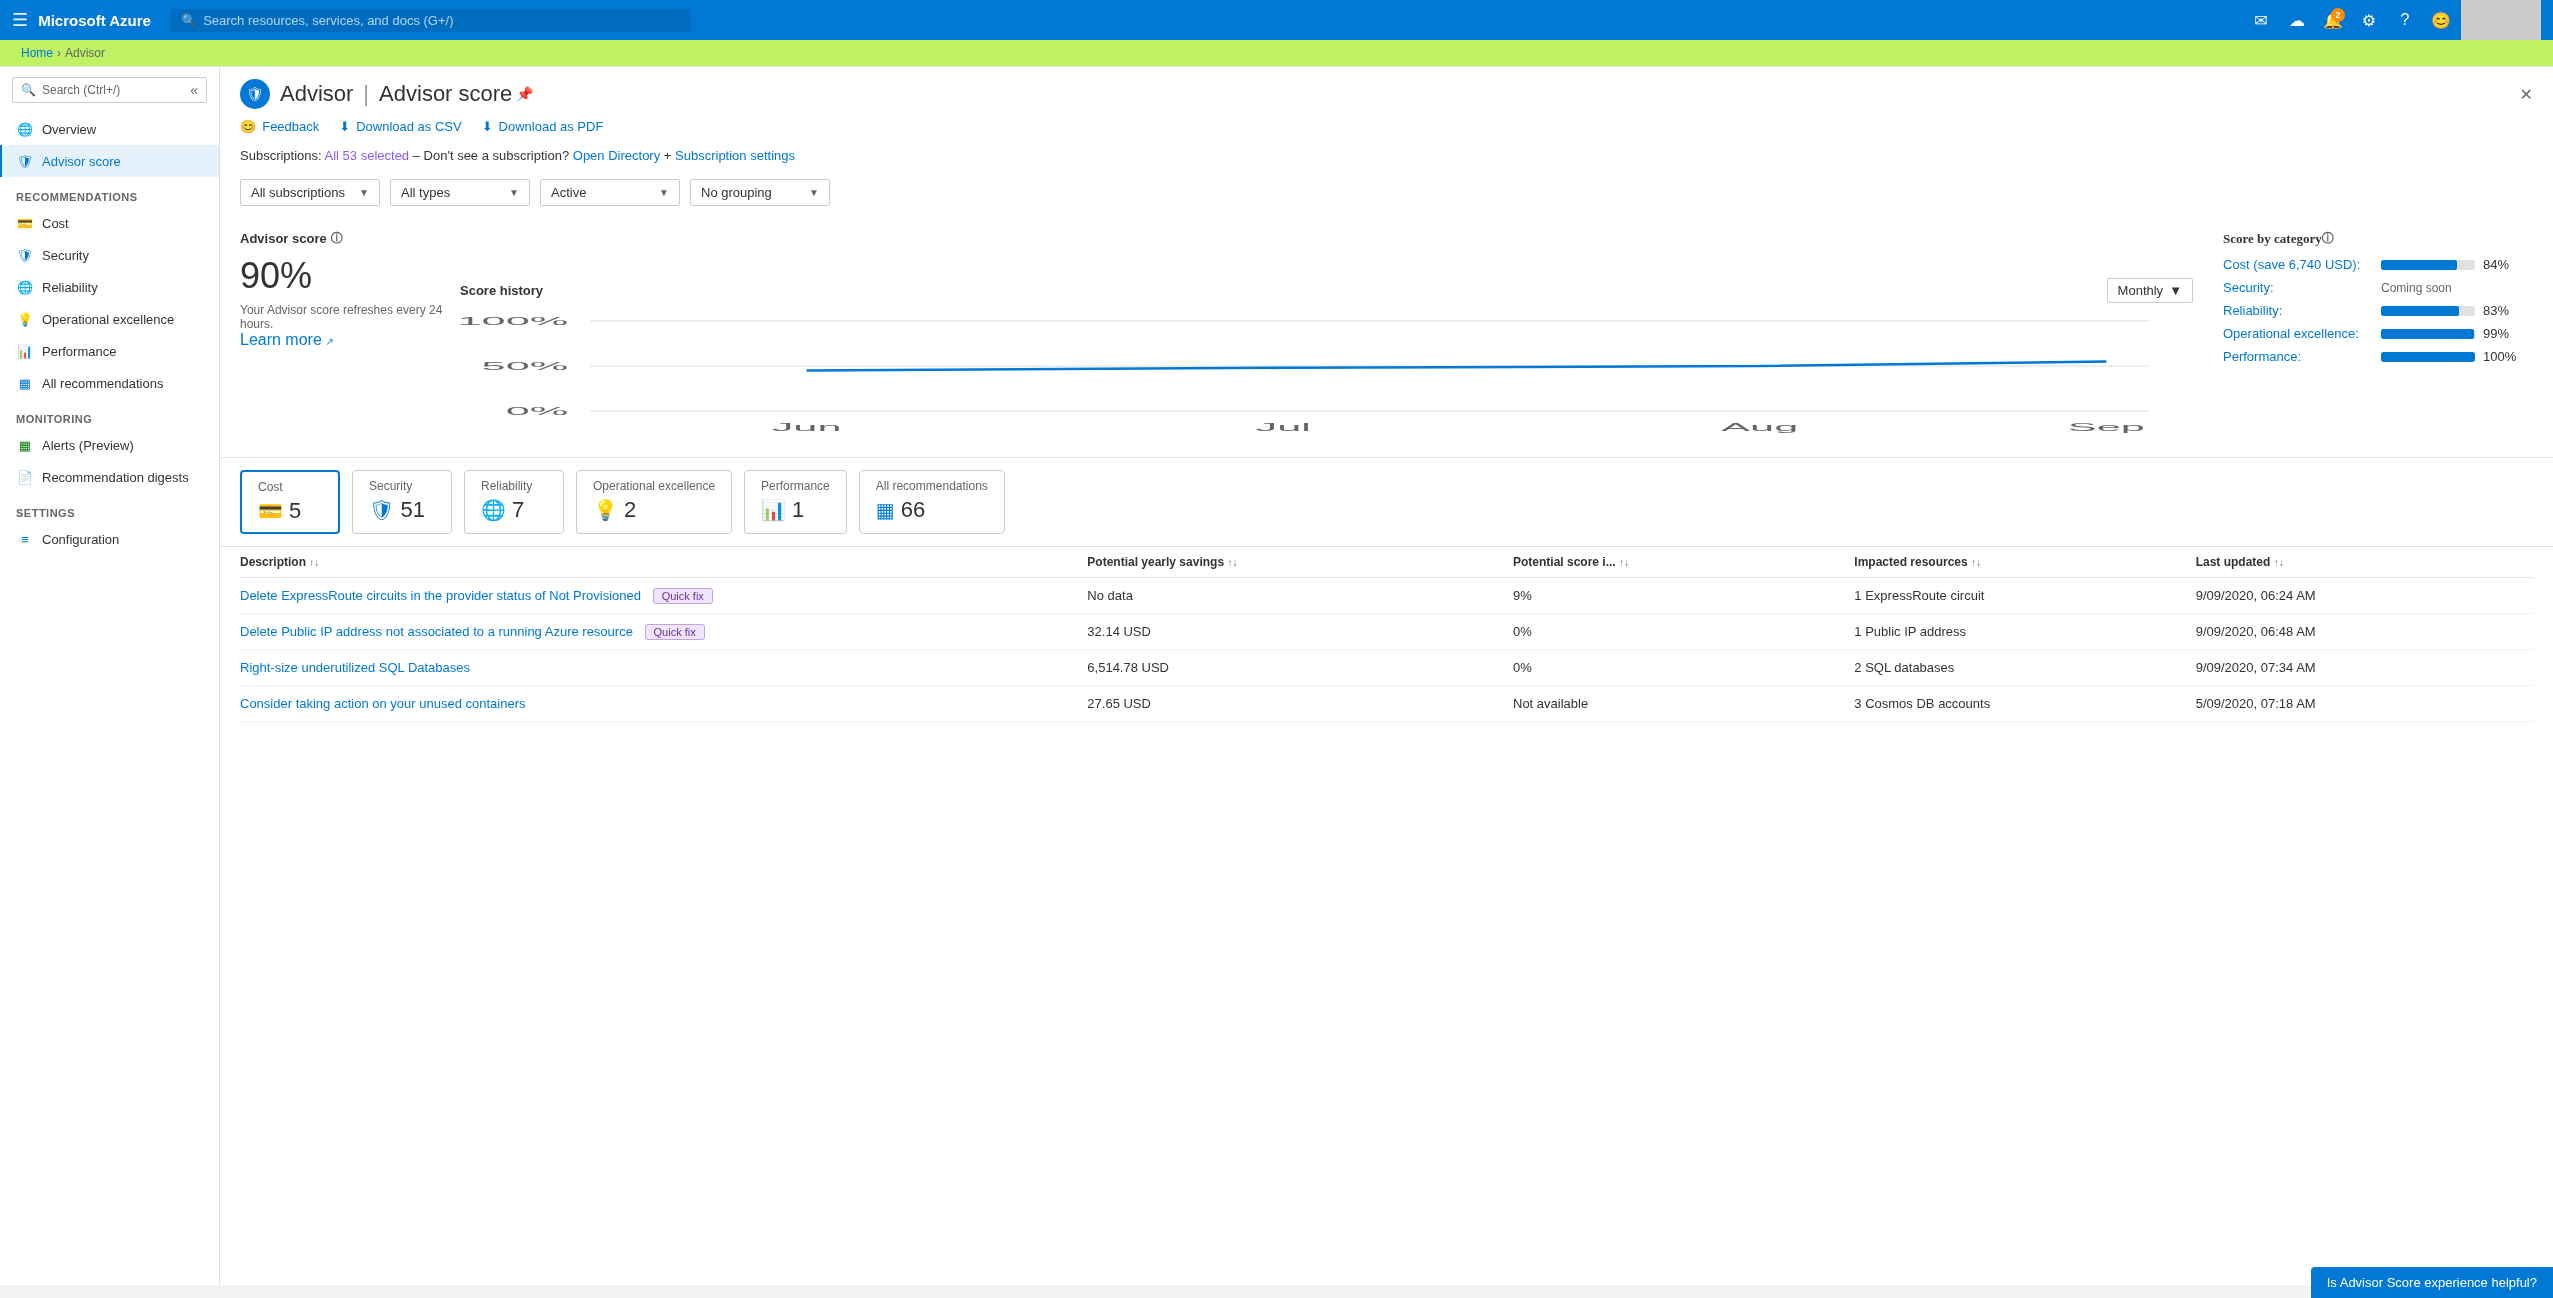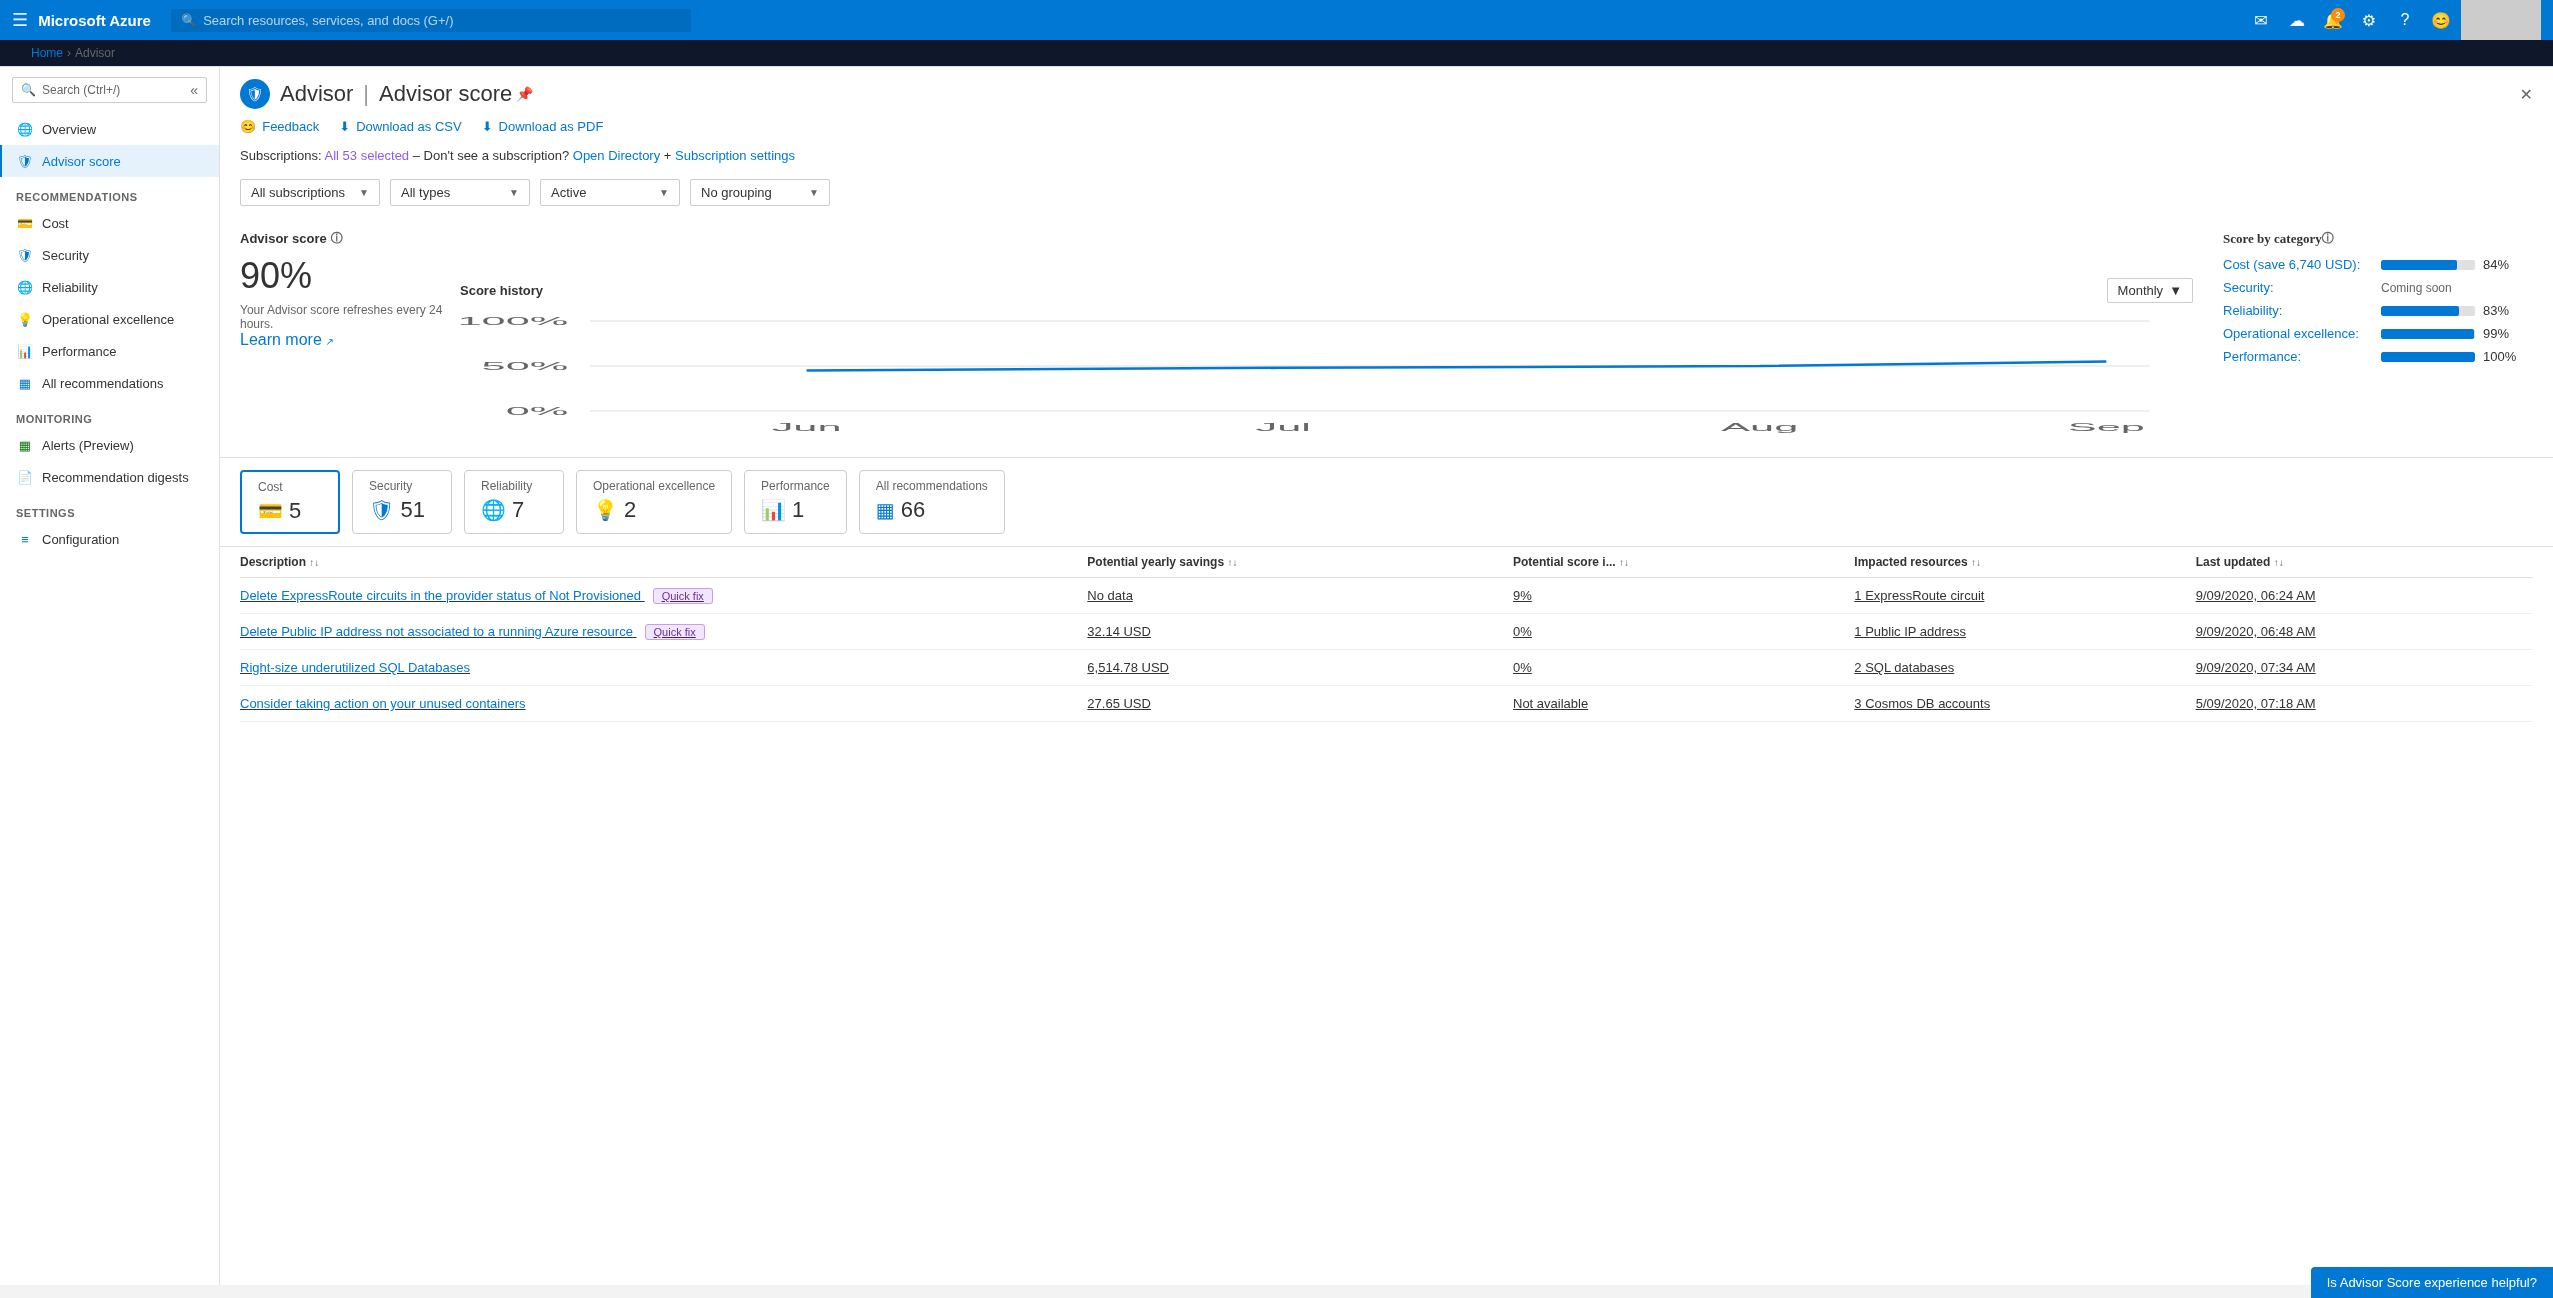--- a/index.html
+++ b/index.html
@@ -11,21 +11,21 @@
     .topbar-brand { font-size: 15px; font-weight: 600; margin-right: 10px; white-space: nowrap; }
     .topbar-search { flex: 1; display: flex; align-items: center; background: #006cbf; border-radius: 2px; padding: 4px 10px; gap: 6px; max-width: 520px; }
     .topbar-search input { background: transparent; border: none; outline: none; color: white; font-size: 13px; width: 100%; }
     .topbar-search input::placeholder { color: rgba(255,255,255,0.7); }
     .topbar-icons { display: flex; align-items: center; gap: 4px; margin-left: auto; }
     .topbar-icon { width: 32px; height: 32px; display: flex; align-items: center; justify-content: center; cursor: pointer; color: white; font-size: 16px; border-radius: 2px; position: relative; }
     .badge { position: absolute; top: 4px; right: 4px; background: #ff8c00; border-radius: 50%; width: 14px; height: 14px; font-size: 9px; display: flex; align-items: center; justify-content: center; font-weight: bold; }
     .topbar-avatar { width: 80px; height: 40px; background: #ccc; display: flex; align-items: center; justify-content: center; }
 
     
-    .breadcrumb { padding: 6px 31px; font-size: 12px; color: #0078d4; display: flex; align-items: center; gap: 4px; background: #0f172a; border-bottom: 1px solid #e0e0e0; }
+    .breadcrumb { padding: 6px 21px; font-size: 12px; color: #0078d4; display: flex; align-items: center; gap: 4px; background: #bef264; border-bottom: 1px solid #e0e0e0; }
     .breadcrumb-sep { color: #666; }
 
     
     .main-layout { display: flex; height: calc(100vh - 80px); background: white; }
 
     
     .sidebar { width: 220px; min-width: 220px; background: white; border-right: 1px solid #e0e0e0; display: flex; flex-direction: column; overflow-y: auto; padding-bottom: 20px; }
     .sidebar-search { padding: 10px 12px; }
     .sidebar-search-box { display: flex; align-items: center; border: 1px solid #ccc; border-radius: 2px; padding: 4px 8px; gap: 6px; font-size: 12px; color: #666; cursor: text; }
     .sidebar-collapse { margin-left: auto; cursor: pointer; font-size: 14px; color: #666; }
@@ -101,21 +101,21 @@
 
     
     .table-container { padding: 0 20px; }
     .table-header { display: flex; align-items: center; padding: 8px 0; border-bottom: 1px solid #e0e0e0; font-size: 12px; font-weight: 600; color: #333; gap: 4px; }
     .col-desc { flex: 3; }
     .col-savings { flex: 1.5; }
     .col-score { flex: 1.2; }
     .col-resources { flex: 1.2; }
     .col-updated { flex: 1.2; }
     .sort-icon { cursor: pointer; color: #666; font-size: 10px; }
-    .table-row { display: flex; align-items: center; padding: 10px 0; border-bottom: 1px solid #f0f0f0; font-size: 13px; gap: 4px; text-decoration: underline; }
+    .table-row { display: flex; align-items: center; padding: 10px 0; border-bottom: 1px solid #f0f0f0; font-size: 13px; gap: 4px; }
     .table-row a { color: #0078d4; text-decoration: none; }
     .quick-fix-badge { background: #f0e6ff; color: #6b2fa0; border: 1px solid #c8a0e0; border-radius: 3px; padding: 1px 8px; font-size: 11px; margin-left: 8px; white-space: nowrap; }
 
     
     .footer-banner { position: fixed; bottom: 0; right: 0; background: #0078d4; color: white; padding: 8px 16px; font-size: 13px; cursor: pointer; border-radius: 4px 0 0 0; }
   </style>
 </head>
 <body>
 
 <div class="topbar">

